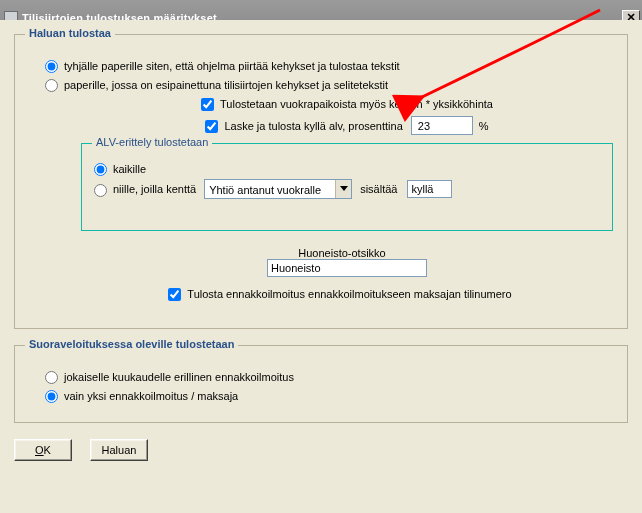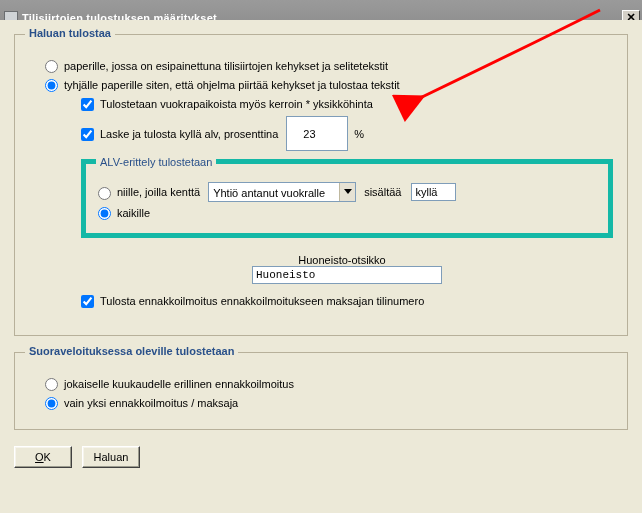--- a/index.html
+++ b/index.html
@@ -63,35 +63,35 @@
     top: -8px; left: 10px;
     background: #ece9d8;
     padding: 0 4px;
     color: #29508a;
     font-weight: bold;
   }
   .row { display: flex; align-items: center; margin: 4px 0; }
   .radio-row { margin-left: 16px; margin-top: 6px; margin-bottom: 6px; }
   .radio-row input { margin: 0 6px 0 0; position: relative; top: 1px; }
   .inner-block { margin-left: 52px; }
-  .chk-row { margin: 6px 0; display: flex; align-items: center; }
+  .chk-row { margin: 6px 14px; display: flex; align-items: center; justify-content: center; }
   .chk-row input[type=checkbox] { margin: 0 6px 0 0; position: relative; top: 1px; }
   .num-input {
-    width: 62px; height: 35px;
+    width: 62px; height: 19px;
     border: 1px solid #7f9db9;
     background: #fff;
     font: inherit;
-    padding: 1px 16px;
+    padding: 1px 6px;
   }
   .pct { margin-left: 6px; }
   
   .alv-group {
     position: relative;
-    border: 5px solid #14b8a6;
-    padding: 14px 12px 10px 12px;
+    border: 1px solid #14b8a6;
+    padding: 14px 12px 27px 12px;
     margin-top: 8px;
   }
   .alv-group > .legend {
     position: absolute;
     top: -8px; left: 10px;
     background: #ece9d8;
     padding: 0 4px;
     color: #29508a;
   }
   .alv-row { display: flex; align-items: center; margin: 4px 0; }
@@ -119,23 +119,23 @@
   .text-input {
     height: 18px;
     border: 1px solid #7f9db9;
     background: #fff;
     font: inherit;
     padding: 1px 3px;
   }
   .wl-130 { width: 45px; }
   .field-label { margin-right: 10px; }
   .huone-row { display:flex; align-items:center; margin-top: 16px; margin-left: 52px; flex-direction: column;}
-  .huone-input { width: 190px; font-family: Liberation Mono, monospace; }
-  
-  .btn-bar { display:flex; gap:10px; margin-top: 16px; }
+  .huone-input { width: 160px; }
+  
+  .btn-bar { display:flex; gap:18px; margin-top: 16px; }
   .win-btn {
     min-width: 58px; height: 22px;
     background: #ece9d8;
     border: 1px solid #404040;
     border-top-color: #fff; border-left-color: #fff;
     box-shadow: inset -1px -1px 0 #9c9c8e, inset 1px 1px 0 #f6f4ec;
     font: inherit;
     cursor: default;
     padding: 0 10px;
     text-align: center;
@@ -158,67 +158,67 @@
     <span>✕</span>
   </div>
 </div>
 
 <div class="client">
 
   <div class="groupbox" style="padding-bottom:22px;">
     <div class="legend">Haluan tulostaa</div>
 
     <div class="row radio-row">
+      <input type="radio" name="paper" checked="" style="">
+      <span>tyhjälle paperille siten, että ohjelma piirtää kehykset ja tulostaa tekstit</span>
+    </div>
+
+    <div class="row radio-row">
       <input type="radio" name="paper" style="">
       <span>paperille, jossa on esipainettuna tilisiirtojen kehykset ja selitetekstit</span>
-    </div>
-
-    <div class="row radio-row">
-      <input type="radio" name="paper" checked="" style="">
-      <span>tyhjälle paperille siten, että ohjelma piirtää kehykset ja tulostaa tekstit</span>
     </div>
 
     <div class="inner-block">
 
       <div class="chk-row">
         <input type="checkbox" checked="" style="">
         <span>Tulostetaan vuokrapaikoista myös kerroin * yksikköhinta</span>
       </div>
 
       <div class="chk-row">
         <input type="checkbox" checked="" style="">
         <span>Laske ja tulosta kyllä alv, prosenttina</span>
         <input class="num-input" style="margin-left: 8px;" value="23">
         <span class="pct">%</span>
       </div>
 
       <div class="alv-group">
         <div class="legend">ALV-erittely tulostetaan</div>
+
+        <div class="alv-row">
+          <input type="radio" name="alv" checked="" style="">
+          <span>kaikille</span>
+        </div>
 
         <div class="alv-row">
           <input type="radio" name="alv" style="">
           <span>niille, joilla kenttä</span>
 
           <span class="combo">
             <span class="combo-text">Yhtiö antanut vuokralle</span>
             <span class="combo-btn">
               <svg width="8" height="6">
                   <path d="M0 0 L8 0 L4 5 Z" fill="#000"></path>
                 </svg>
             </span>
           </span>
 
           <span class="field-label">sisältää</span>
           <input class="text-input wl-130" value="kyllä" style="">
         </div>
-
-        <div class="alv-row">
-          <input type="radio" name="alv" checked="" style="">
-          <span>kaikille</span>
-        </div>
       </div>
 
     </div>
 
     <div class="huone-row">
       <span class="field-label">Huoneisto-otsikko</span>
       <input class="text-input huone-input" value="Huoneisto" style="">
     </div>
 
     <div class="chk-row" style="margin-left:52px; margin-top:10px;">

